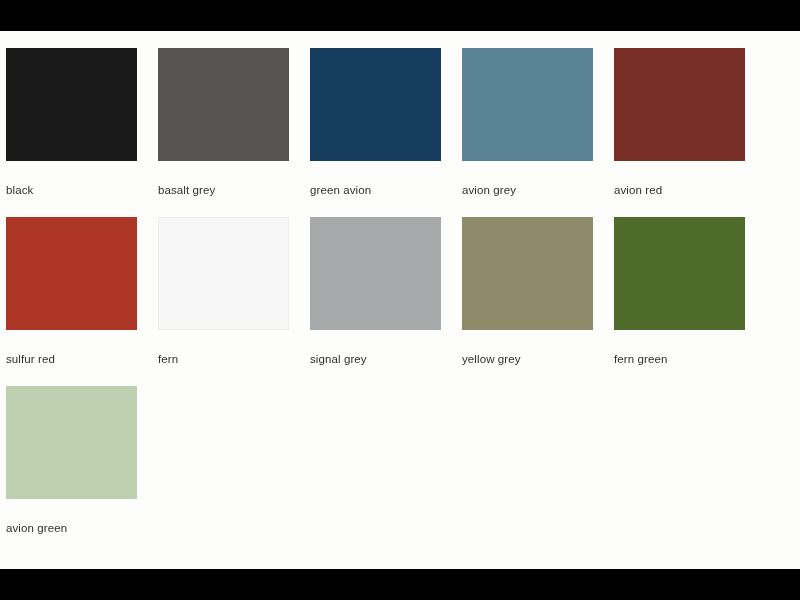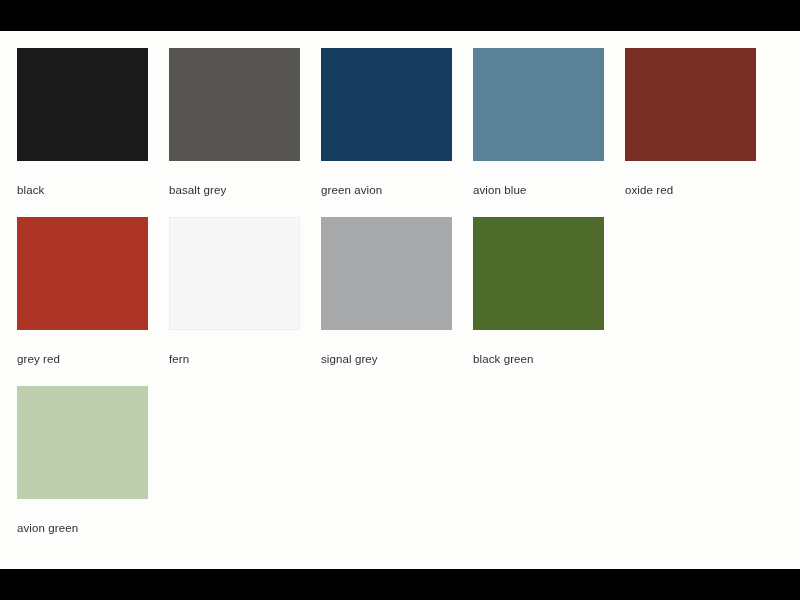--- a/index.html
+++ b/index.html
@@ -27,21 +27,21 @@
   .page {
     position: relative;
     width: 800px;
     height: 538px;
     background: #fdfdfc;
     box-sizing: border-box;
   }
 
   .swatch-grid {
     position: absolute;
-    left: 17px;
+    left: 6px;
     top: 17px;
     width: 760px;
   }
 
   .swatch-row {
     display: flex;
     flex-direction: row;
     height: 169px;
   }
 
@@ -87,43 +87,47 @@
         <div class="swatch-cell">
           <div class="swatch-chip" style="background-color: rgb(86, 85, 82);"></div>
           <div class="swatch-label">basalt grey</div>
         </div>
         <div class="swatch-cell">
           <div class="swatch-chip" style="background-color: rgb(23, 61, 94);"></div>
           <div class="swatch-label">green avion</div>
         </div>
         <div class="swatch-cell">
           <div class="swatch-chip" style="background-color: rgb(90, 130, 150);"></div>
-          <div class="swatch-label">avion blue</div>
+          <div class="swatch-label">avion grey</div>
         </div>
         <div class="swatch-cell">
           <div class="swatch-chip" style="background-color: rgb(122, 47, 38);"></div>
-          <div class="swatch-label">oxide red</div>
+          <div class="swatch-label">avion red</div>
         </div>
       </div>
       <div class="swatch-row">
         <div class="swatch-cell">
           <div class="swatch-chip" style="background-color: rgb(173, 53, 38);"></div>
-          <div class="swatch-label">grey red</div>
+          <div class="swatch-label">sulfur red</div>
         </div>
         <div class="swatch-cell">
           <div class="swatch-chip is-pale" style="background-color: rgb(247, 247, 247);"></div>
           <div class="swatch-label">fern</div>
         </div>
         <div class="swatch-cell">
           <div class="swatch-chip" style="background-color: rgb(168, 169, 171);"></div>
           <div class="swatch-label">signal grey</div>
         </div>
         <div class="swatch-cell">
+          <div class="swatch-chip" style="background-color: rgb(143, 138, 105);"></div>
+          <div class="swatch-label">yellow grey</div>
+        </div>
+        <div class="swatch-cell">
           <div class="swatch-chip" style="background-color: rgb(79, 107, 43);"></div>
-          <div class="swatch-label">black green</div>
+          <div class="swatch-label">fern green</div>
         </div>
       </div>
       <div class="swatch-row">
         <div class="swatch-cell">
           <div class="swatch-chip" style="background-color: rgb(189, 207, 174);"></div>
           <div class="swatch-label">avion green</div>
         </div>
       </div>
     </div>
 </div>

